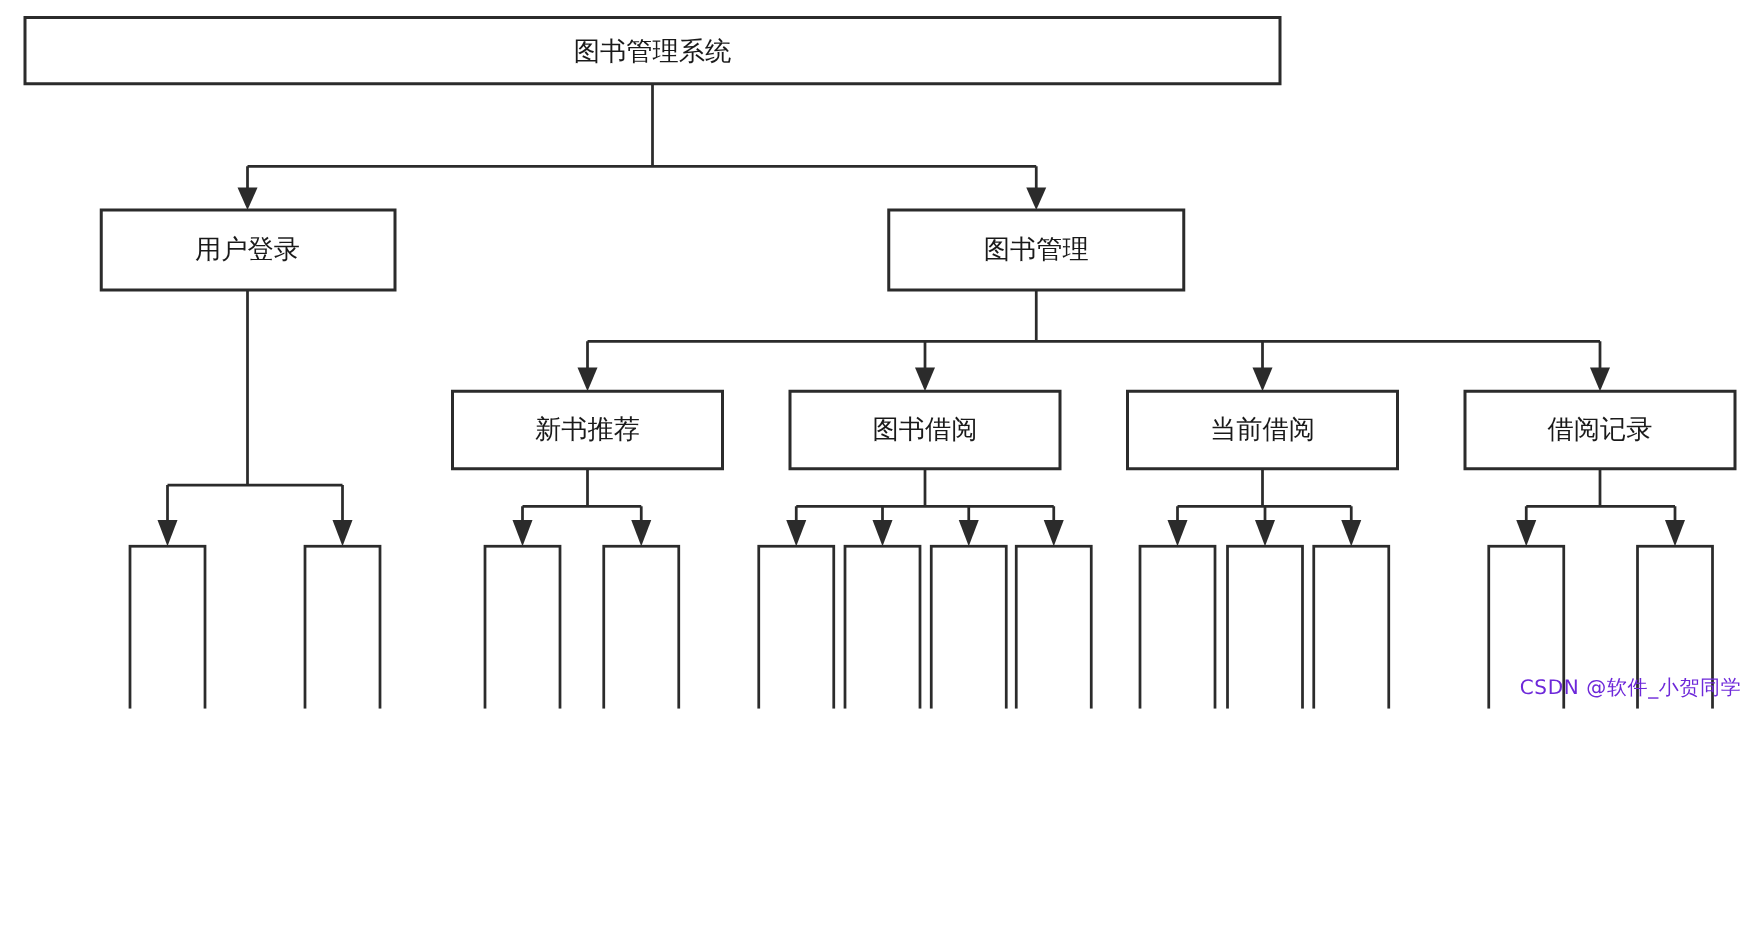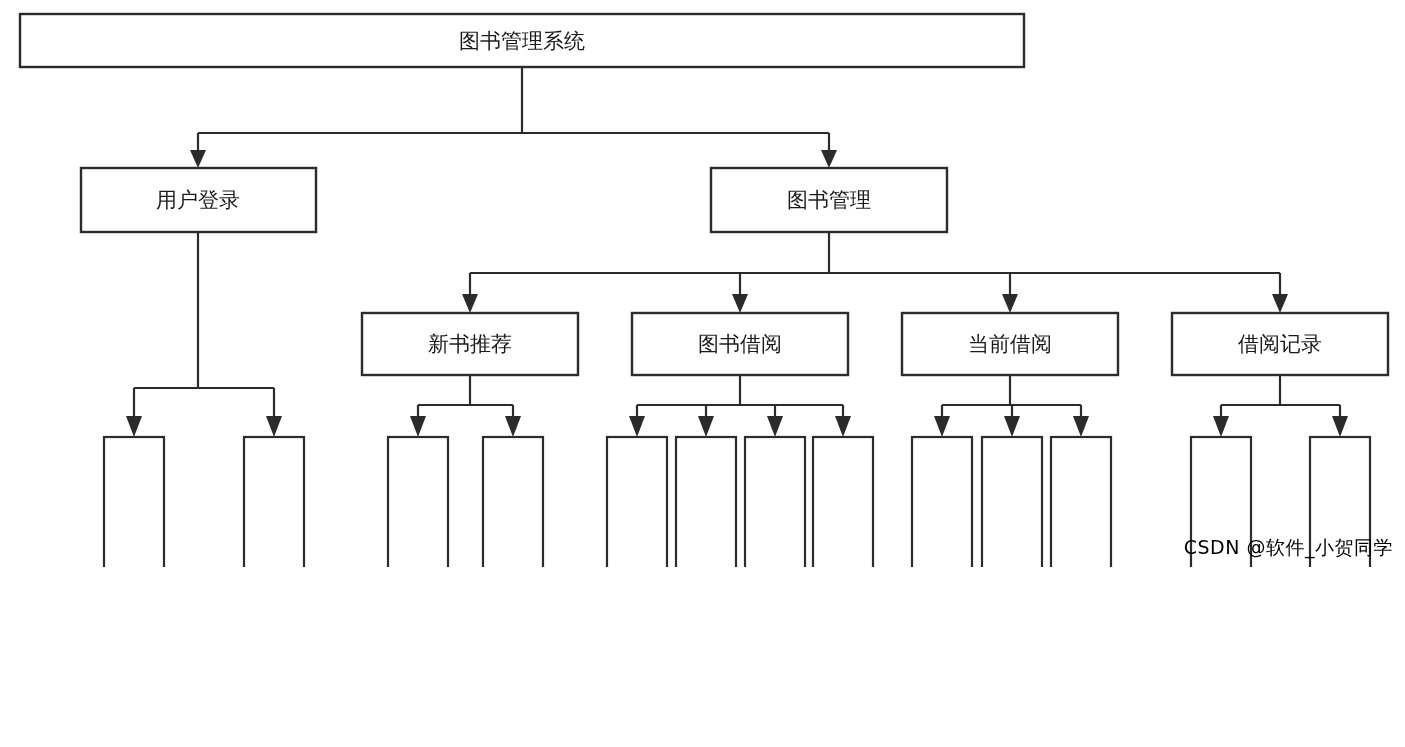--- a/index.html
+++ b/index.html
@@ -65,22 +65,22 @@
     letter-spacing: 2px;
     color: #1a1a1a;
     pointer-events: none;
     white-space: nowrap;
   }
   .watermark {
     position: absolute;
     right: 12px;
     bottom: 6px;
     font-family: "DejaVu Sans", "Liberation Sans", sans-serif;
-    font-size: 19px;
-    color: #000000;
+    font-size: 16px;
+    color: #6d28d9;
     letter-spacing: 0.5px;
     white-space: nowrap;
   }
 </style>
 </head>
 <body>
 
 <div id="canvas">
 
   <svg id="diagram" viewBox="0 0 1405 747">

